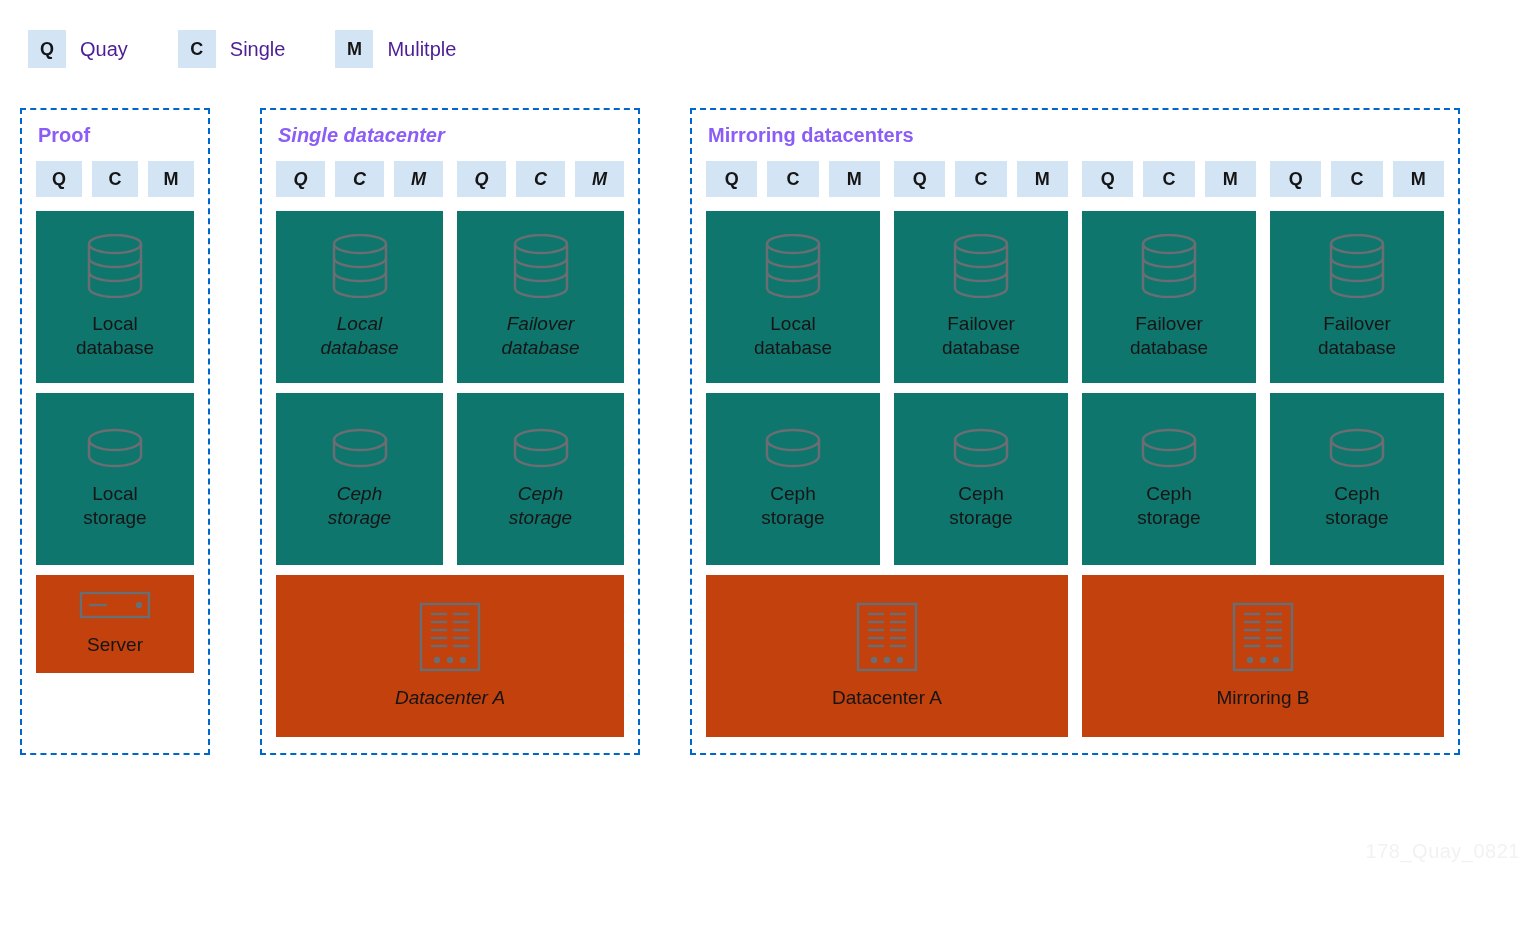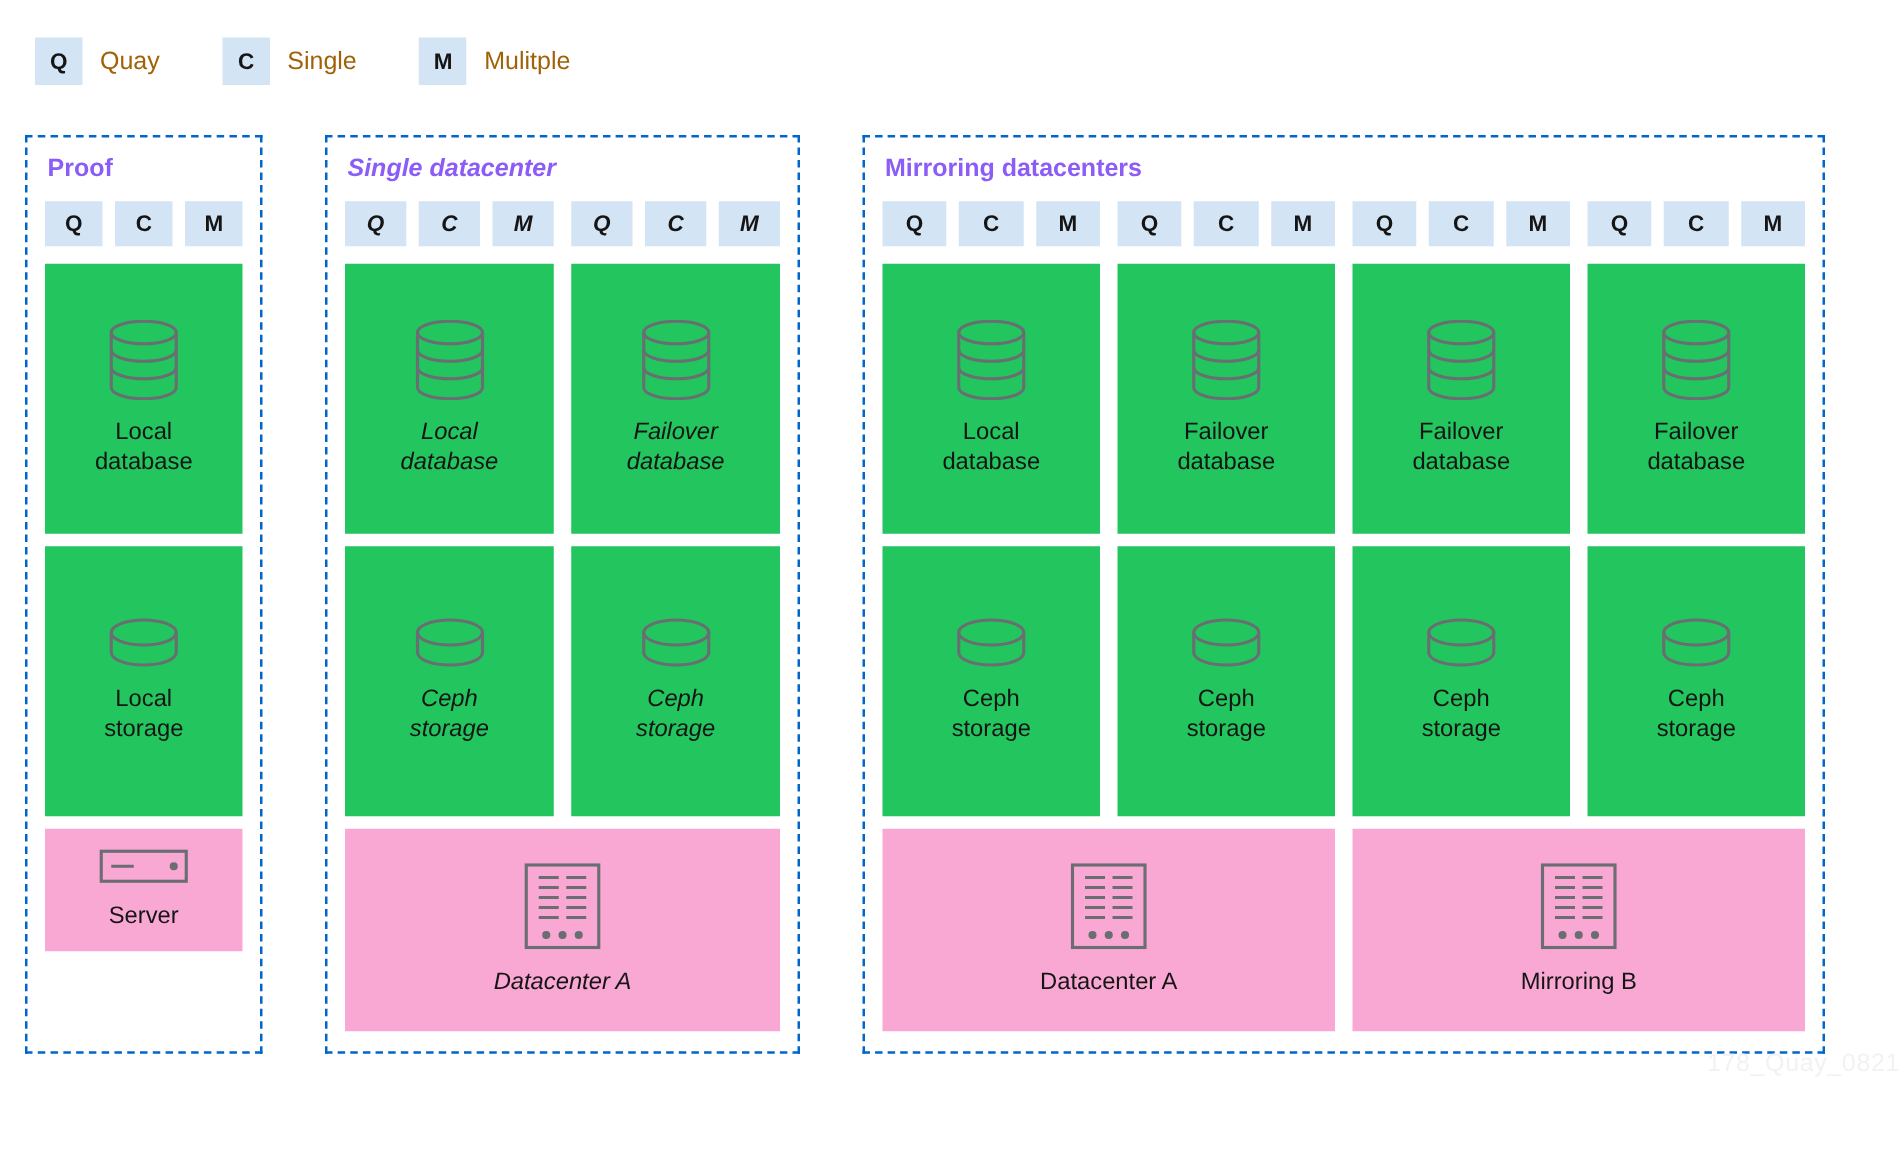--- a/index.html
+++ b/index.html
@@ -26,21 +26,21 @@
     background: #d3e4f5;
     display: flex;
     align-items: center;
     justify-content: center;
     font-weight: 700;
     font-size: 18px;
     color: #151515;
   }
   .legend-label {
     font-size: 20px;
-    color: #a16207;
+    color: #4c1d95;
   }
   .panels {
     display: flex;
     gap: 50px;
     align-items: stretch;
   }
   .panel {
     border: 2px dashed #06c;
     padding: 14px 14px 16px 14px;
   }
@@ -69,39 +69,39 @@
     height: 36px;
     background: #d3e4f5;
     display: flex;
     align-items: center;
     justify-content: center;
     font-weight: 700;
     font-size: 18px;
     color: #151515;
   }
   .tile {
-    background: #22c55e;
+    background: #0f766e;
     display: flex;
     flex-direction: column;
     align-items: center;
     justify-content: center;
     text-align: center;
     padding: 16px 8px;
-    height: 216px;
+    height: 172px;
   }
   .tile-icon { margin-bottom: 14px; }
   .tile-label {
     font-size: 19px;
     line-height: 1.25;
     color: #151515;
   }
   .bottom-row { display: flex; gap: 14px; }
   .bottom-tile {
     flex: 1;
-    background: #f9a8d4;
+    background: #c2410c;
     display: flex;
     flex-direction: column;
     align-items: center;
     justify-content: center;
     text-align: center;
     padding: 16px 8px;
     height: 162px;
   }
   .watermark {
     position: absolute;

